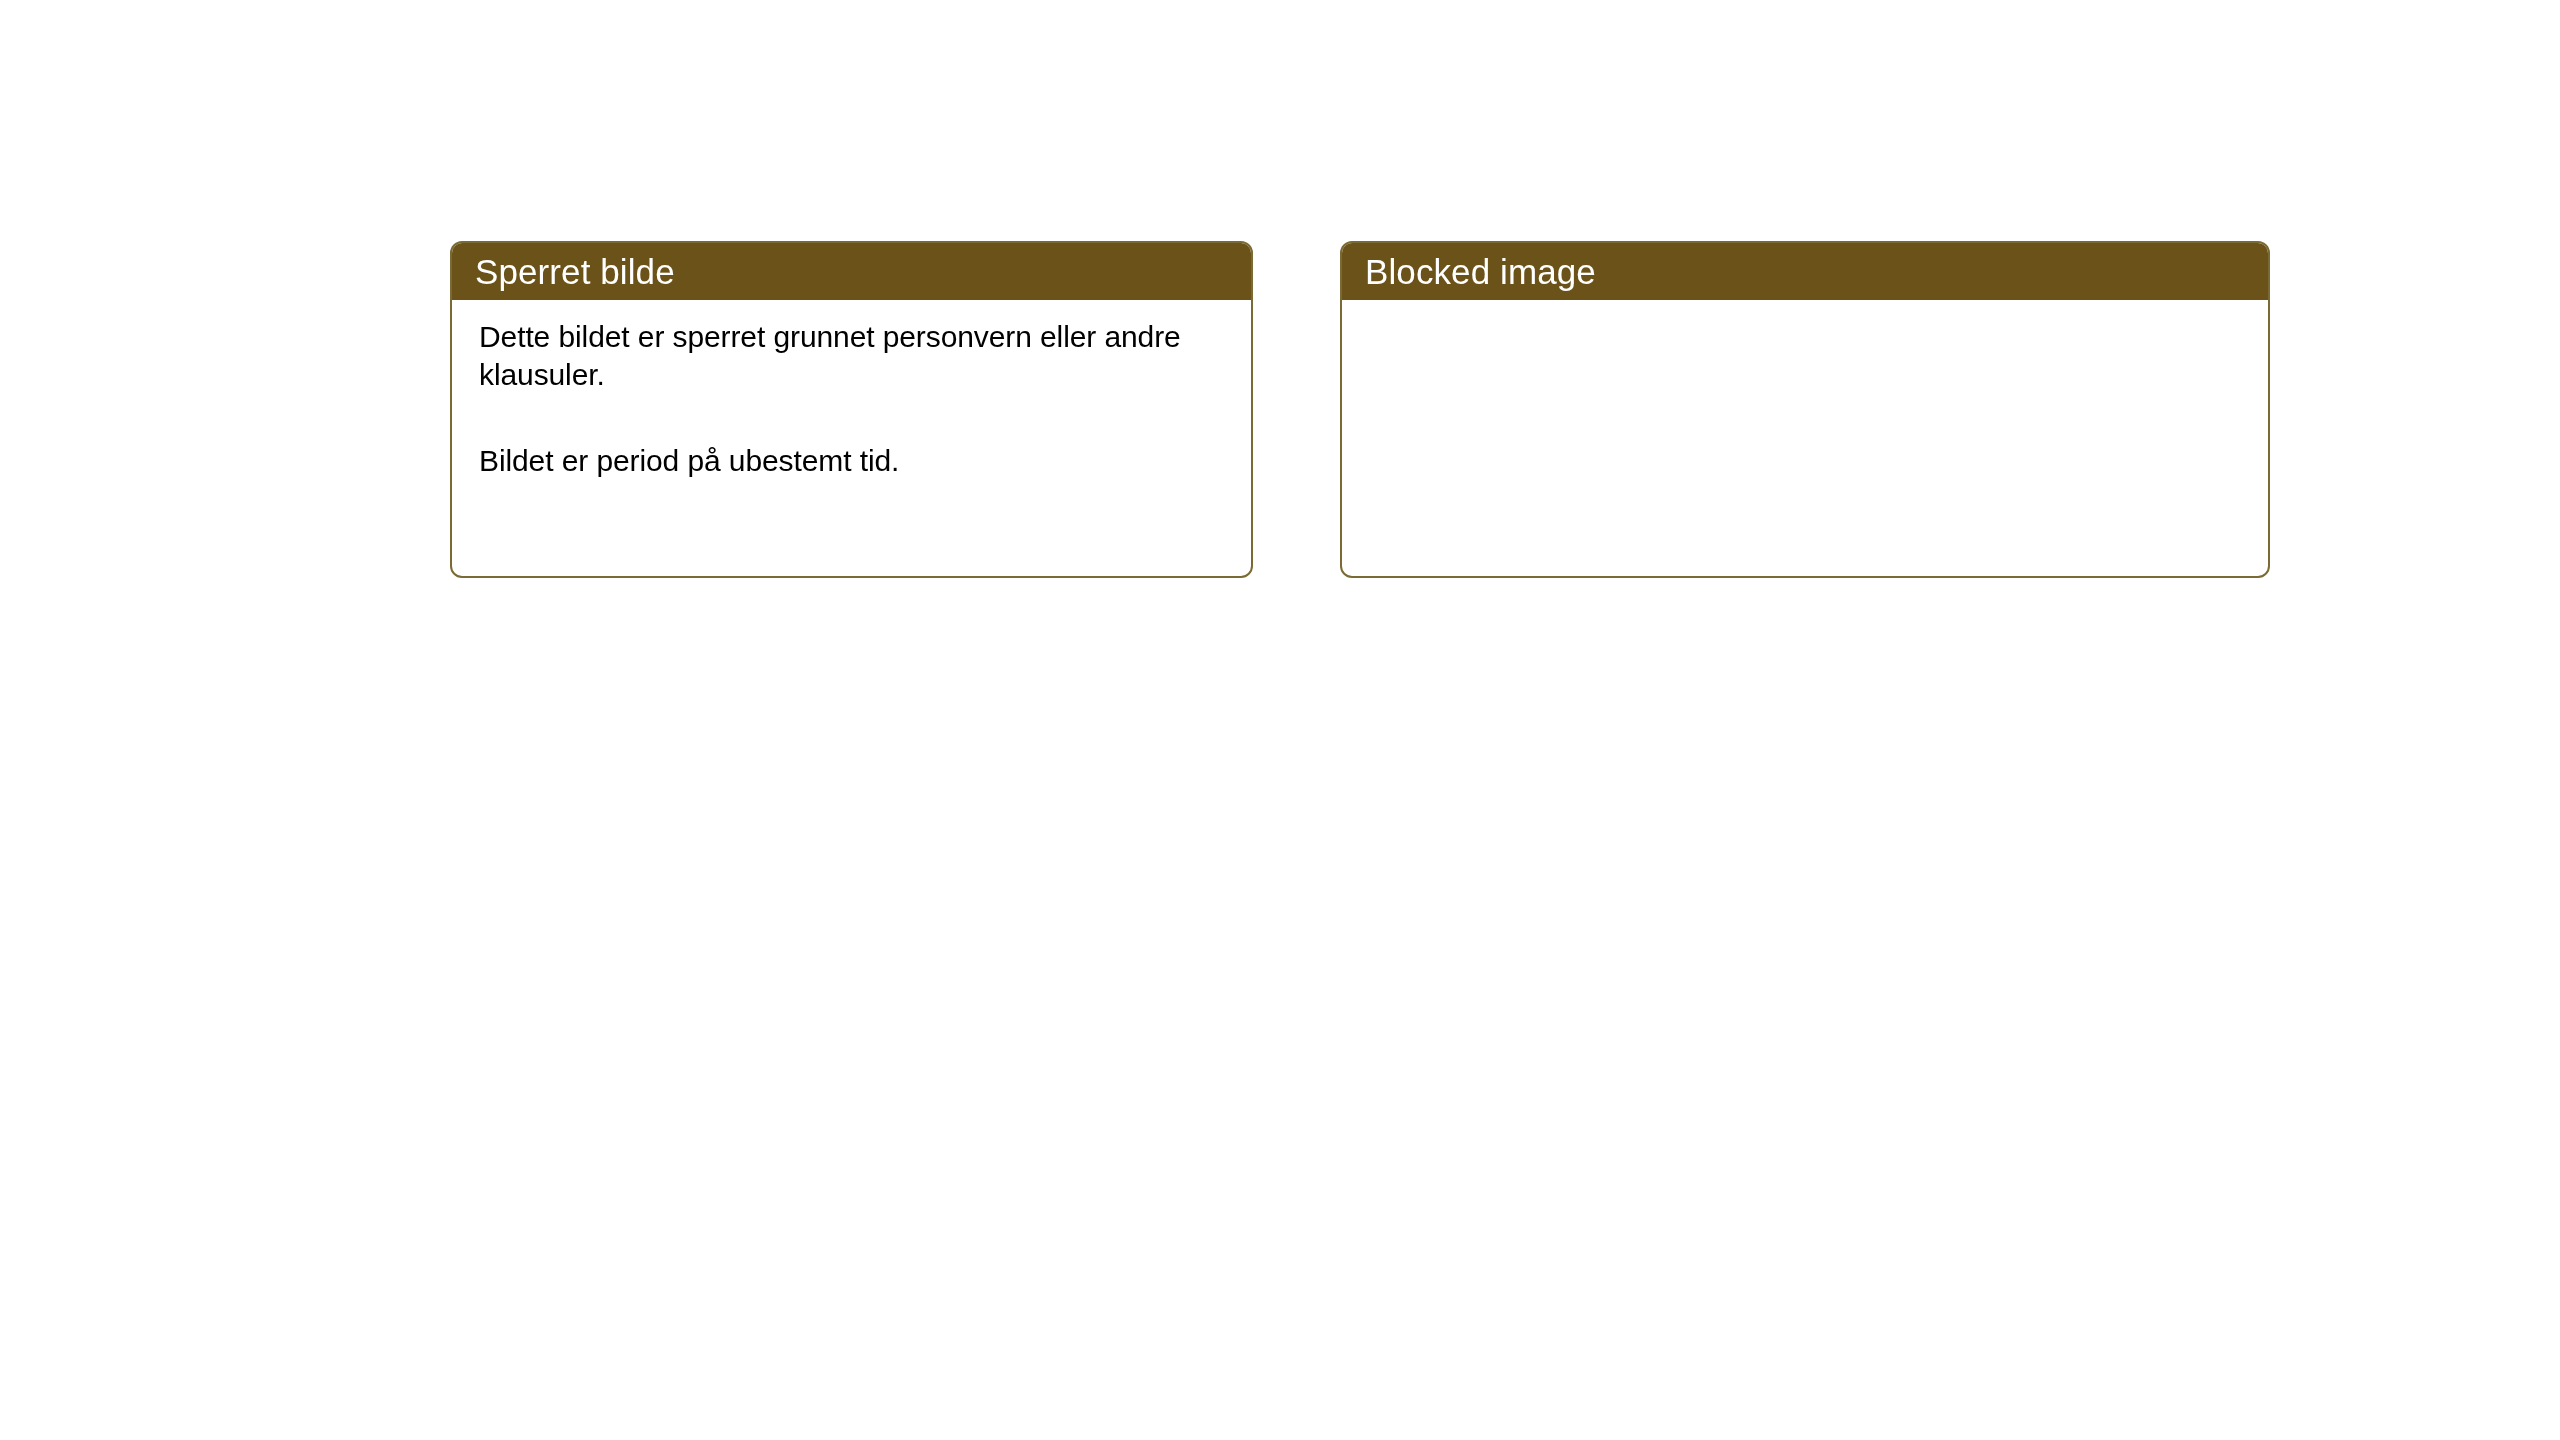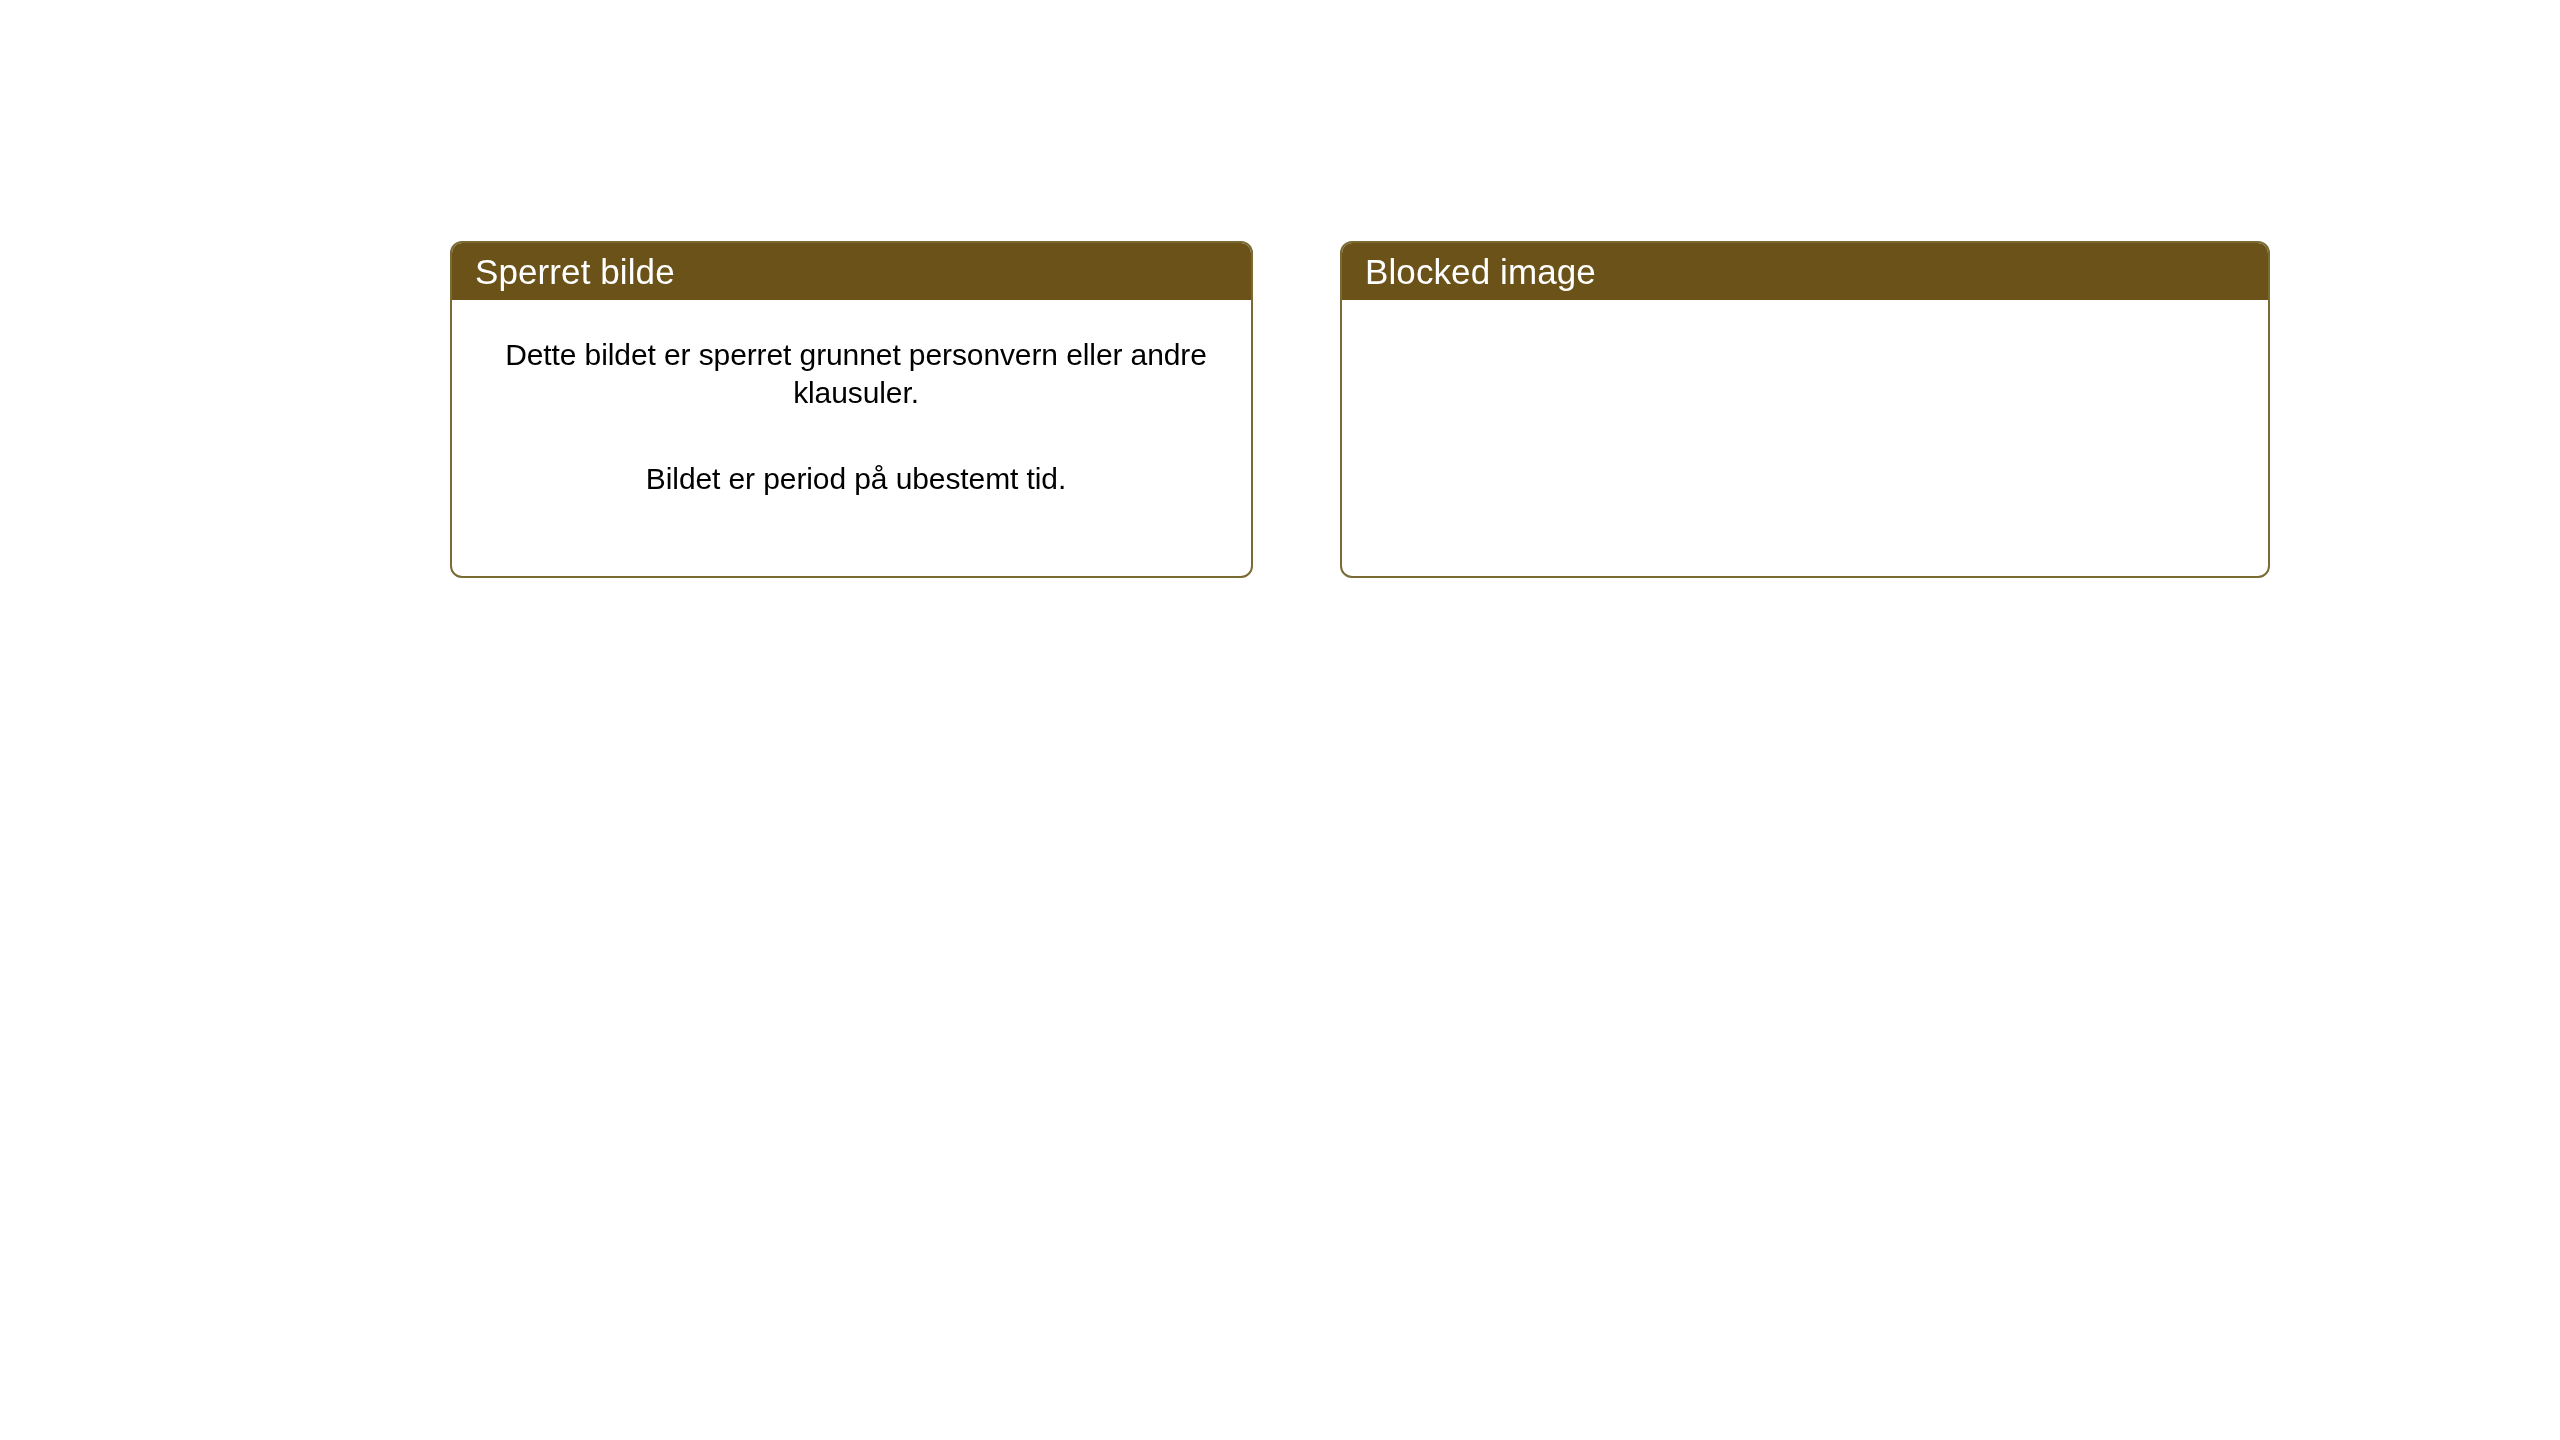--- a/index.html
+++ b/index.html
@@ -46,37 +46,36 @@
   }
 
   .card-header {
     box-sizing: border-box;
     height: 58px;
     background: #6b5219;
     display: flex;
     align-items: center;
     padding: 0 0 0 24px;
     border-radius: 9px 9px 0 0;
-    margin: -1px -1px 18px -1px;
+    margin: -1px -1px 0 -1px;
   }
 
   .card-title {
     color: #ffffff;
     font-size: 35px;
     font-weight: 400;
     line-height: 1;
     letter-spacing: 0.1px;
     white-space: nowrap;
   }
 
   .card-body {
     box-sizing: border-box;
     padding: 18px 18px 20px 27px;
     color: #000000;
-    text-align: center;
   }
 
   .card-paragraph {
     font-size: 30px;
     line-height: 1.27;
     color: #000000;
     margin: 0;
     letter-spacing: -0.1px;
   }
 

